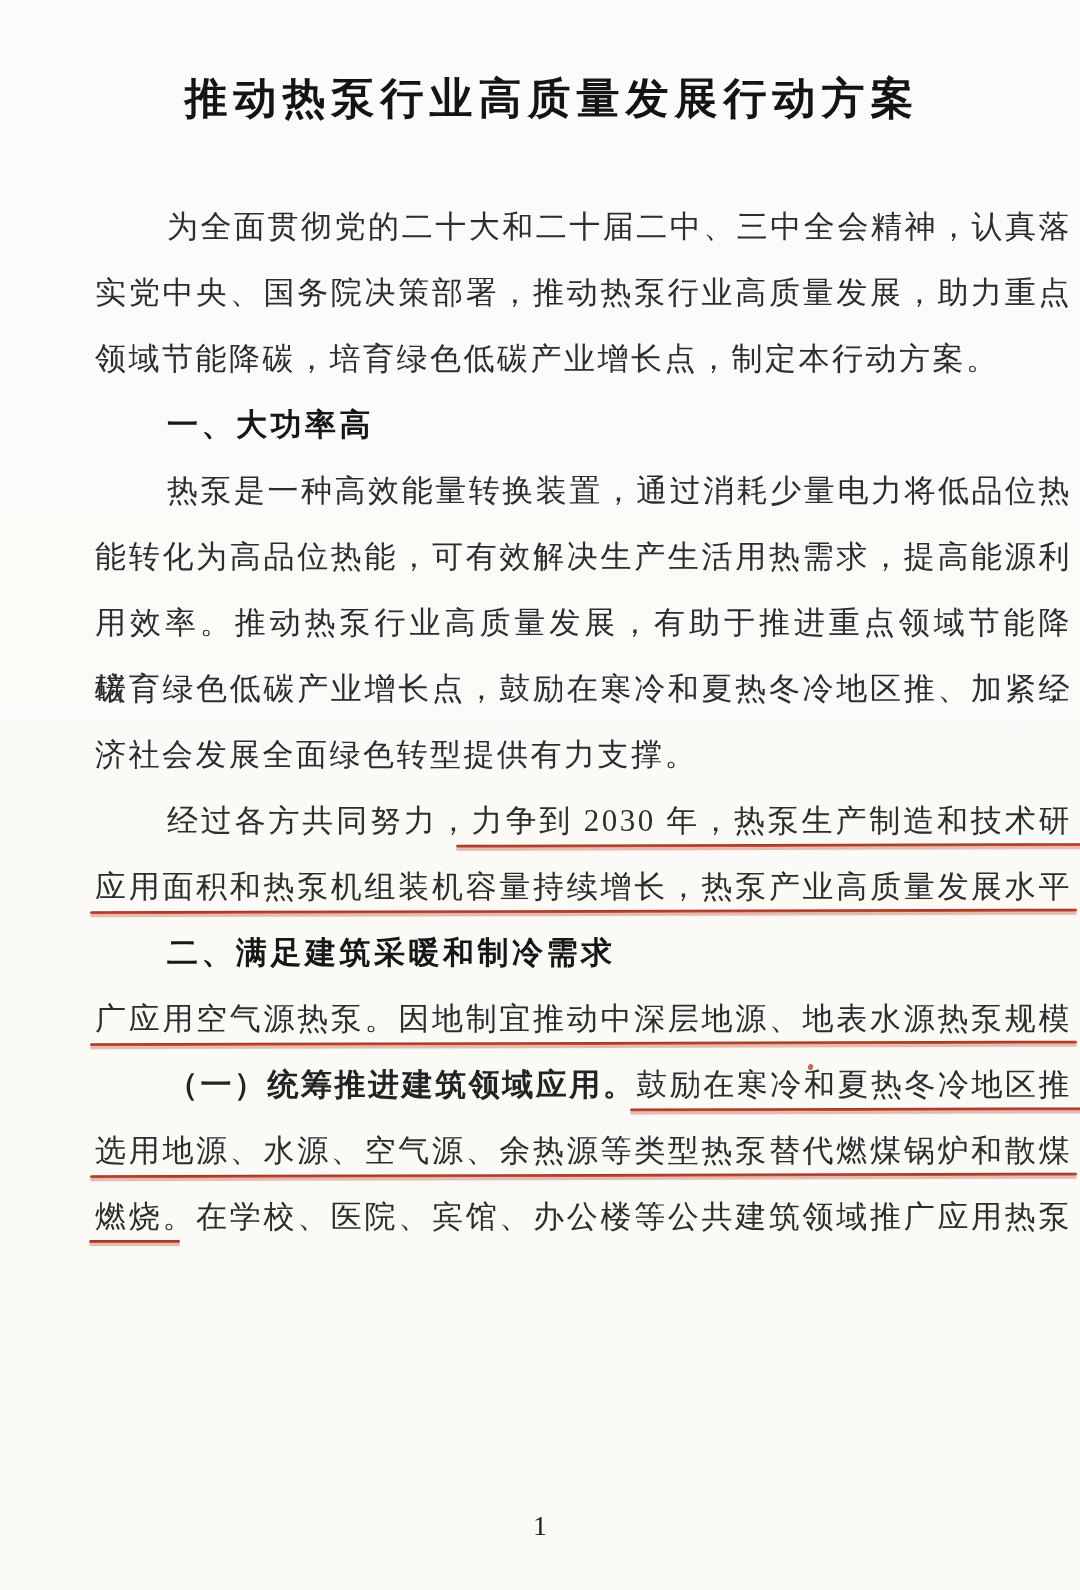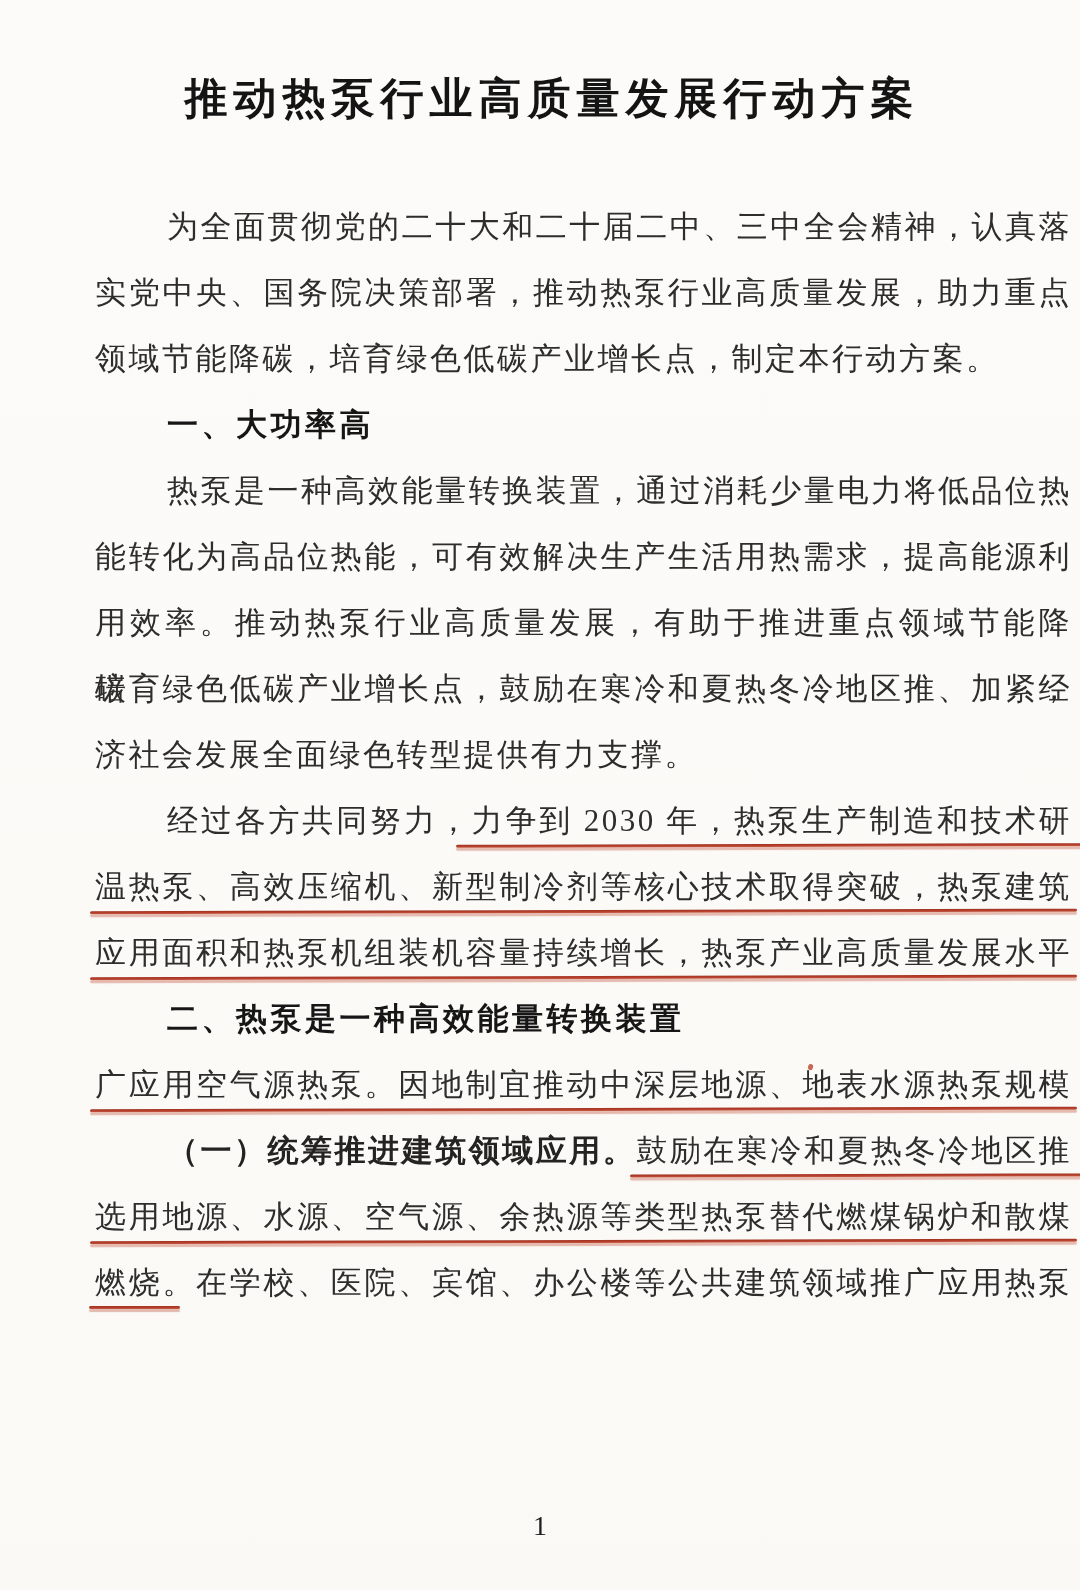--- a/index.html
+++ b/index.html
@@ -88,23 +88,22 @@
       <div class="line indent justify"><span>为全面贯彻党的二十大和二十届二中、三中全会精神，认真落</span></div>
       <div class="line justify"><span>实党中央、国务院决策部署，推动热泵行业高质量发展，助力重点</span></div>
       <div class="line"><span>领域节能降碳，培育绿色低碳产业增长点，制定本行动方案。</span></div>
       <div class="line indent heading"><span class="b">一、大功率高</span></div>
       <div class="line indent justify"><span>热泵是一种高效能量转换装置，通过消耗少量电力将低品位热</span></div>
       <div class="line justify"><span>能转化为高品位热能，可有效解决生产生活用热需求，提高能源利</span></div>
       <div class="line justify"><span>用效率。推动热泵行业高质量发展，有助于推进重点领域节能降碳，</span></div>
       <div class="line justify"><span>培育绿色低碳产业增长点，鼓励在寒冷和夏热冬冷地区推、加紧经</span></div>
       <div class="line"><span>济社会发展全面绿色转型提供有力支撑。</span></div>
       <div class="line indent justify"><span>经过各方共同努力，力争到 2030 年，热泵生产制造和技术研</span><i class="ul" style="left: 37%; width: 64%; background: linear-gradient(rgb(158, 51, 34) 0%, rgb(184, 64, 44) 55%, rgb(198, 90, 69) 100%);"></i></div>
-      <div class="line justify"><span>温热泵、高效压缩机、新型制冷剂等核心技术取得突破，热泵建筑</span><i class="ul" style="left: -0.5%; width: 101%; background: linear-gradient(rgb(158, 51, 34) 0%, rgb(184, 64, 44) 55%, rgb(198, 90, 69) 100%);"></i></div>
       <div class="line justify"><span>应用面积和热泵机组装机容量持续增长，热泵产业高质量发展水平</span><i class="ul" style="left: -0.5%; width: 101%; background: linear-gradient(rgb(158, 51, 34) 0%, rgb(184, 64, 44) 55%, rgb(198, 90, 69) 100%);"></i></div>
-      <div class="line indent heading"><span class="b">二、热泵是一种高效能量转换装置</span></div>
+      <div class="line indent heading"><span class="b">二、满足建筑采暖和制冷需求</span></div>
       <div class="line justify"><span>广应用空气源热泵。因地制宜推动中深层地源、地表水源热泵规模</span><i class="ul" style="left: -0.5%; width: 101%; background: linear-gradient(rgb(158, 51, 34) 0%, rgb(184, 64, 44) 55%, rgb(198, 90, 69) 100%);"></i></div>
       <div class="line indent justify"><span class="sb">（一）统筹推进建筑领域应用。</span><span>鼓励在寒冷和夏热冬冷地区推</span><i class="ul" style="left: 54.8%; width: 46.2%; background: linear-gradient(rgb(158, 51, 34) 0%, rgb(184, 64, 44) 55%, rgb(198, 90, 69) 100%);"></i></div>
       <div class="line justify"><span>选用地源、水源、空气源、余热源等类型热泵替代燃煤锅炉和散煤</span><i class="ul" style="left: -0.5%; width: 101%; background: linear-gradient(rgb(158, 51, 34) 0%, rgb(184, 64, 44) 55%, rgb(198, 90, 69) 100%);"></i></div>
       <div class="line justify"><span>燃烧。在学校、医院、宾馆、办公楼等公共建筑领域推广应用热泵</span><i class="ul" style="left: -0.6%; width: 9.3%; background: linear-gradient(rgb(158, 51, 34) 0%, rgb(184, 64, 44) 55%, rgb(198, 90, 69) 100%);"></i></div>
     </div>
   <div class="pageno">1</div>
   <i class="stray-dot" id="stray-dot" style="left: 808px; top: 1064px;"></i>
 </div>
 
 </body></html>

